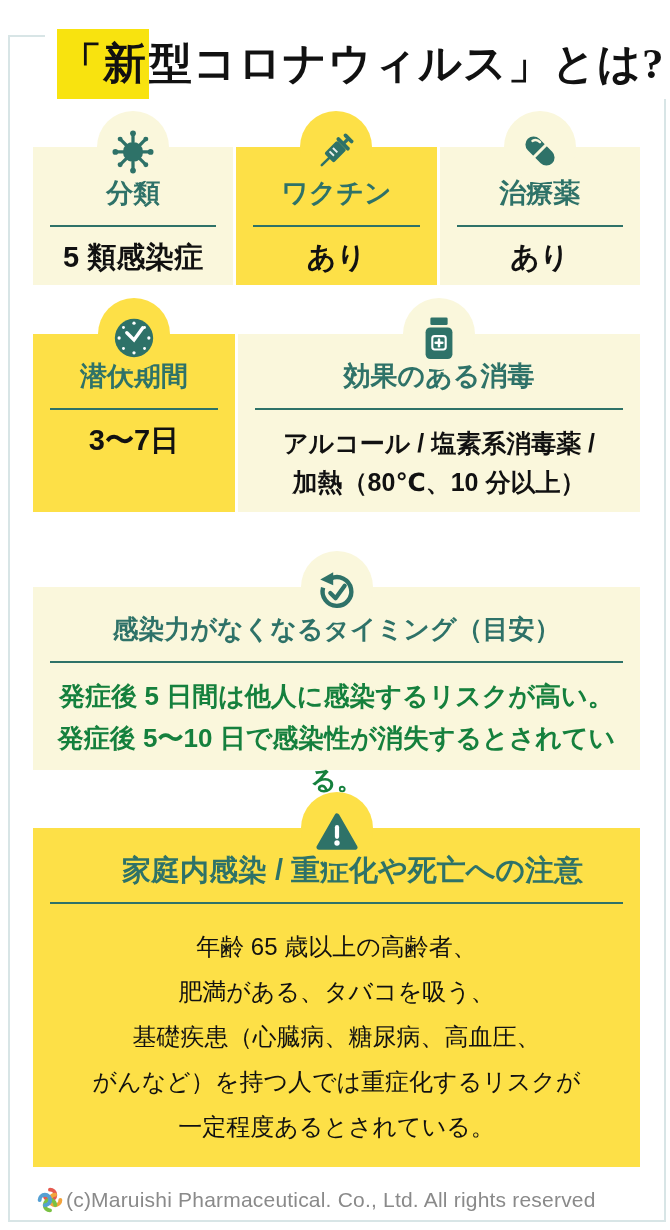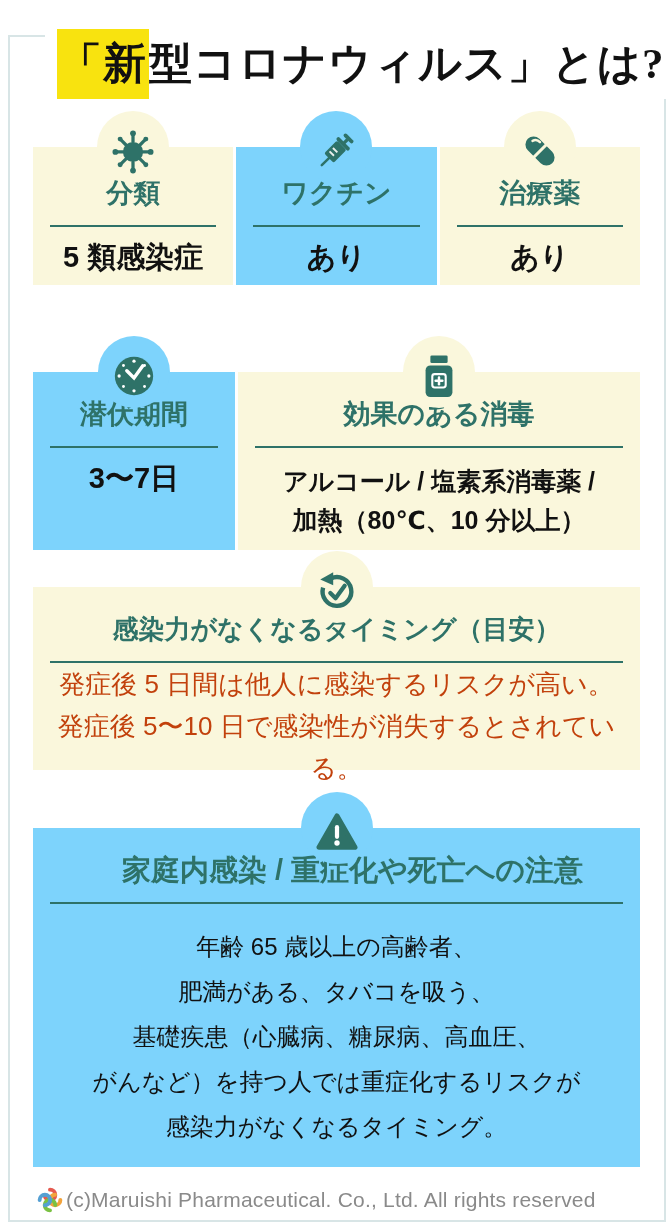--- a/index.html
+++ b/index.html
@@ -14,41 +14,41 @@
   }
   .title{
     position:absolute;left:45px;top:0;height:70px;line-height:70px;
     background:#ffffff;padding:0 12px;z-index:3;white-space:nowrap;
     font-family:"Liberation Serif","DejaVu Serif",serif;
     font-size:43px;font-weight:bold;color:#111;letter-spacing:1px;
   }
   .hl{background:#f8e30f;display:inline-block;line-height:70px;padding:0 2px;}
   .card{position:relative;text-align:center;box-sizing:border-box;}
   .cream{background:#faf7dc;}
-  .mint{background:#7dd3fc;}
+  .mint{background:#fde047;}
   .badge{
     position:absolute;top:-36px;left:50%;margin-left:-36px;width:72px;height:72px;
     border-radius:50%;display:flex;align-items:center;justify-content:center;
   }
   .badge svg{display:block;margin-top:8px;}
   .icon{color:#2e7268;}
   .card-label{font-size:27px;font-weight:bold;color:#2e7268;line-height:36px;}
   .divider{height:2px;background:#2e7268;margin:14px 17px 0 17px;}
   .card-value{font-size:29px;font-weight:bold;color:#111;margin-top:10px;line-height:40px;}
   .row{position:absolute;left:33px;width:607px;display:flex;gap:3px;}
   .row1{top:147px;height:138px;}
   .row1 .card{flex:1;padding-top:28px;}
-  .row2{top:372px;height:178px;}
+  .row2{top:334px;height:178px;}
   .card-incubation{width:202px;flex:none;padding-top:24px;}
   .card-disinfect{flex:1;padding-top:24px;}
   .value-lines{font-size:25px;font-weight:bold;color:#111;margin-top:14px;line-height:39px;}
   .wide{position:absolute;left:33px;width:607px;padding-top:24px;}
   .sec-timing{top:587px;height:183px;}
   .sec-timing .card-label{font-size:26px;}
-  .sec-timing .body{font-size:26px;font-weight:normal;color:#c2410c;margin-top:0;line-height:42px;}
+  .sec-timing .body{font-size:26px;font-weight:bold;color:#15803d;margin-top:12px;line-height:42px;}
   .sec-caution{top:828px;height:339px;}
   .sec-caution .card-label{font-size:29px;margin-left:32px;}
   .sec-caution .body{font-size:24px;font-weight:normal;color:#111;margin-top:20px;line-height:45px;}
   .body span{display:block;}
   .footer{
     position:absolute;left:34px;top:1178px;height:44px;z-index:3;
     display:flex;align-items:center;gap:0;
   }
   .copyright{font-size:21px;color:#8a8a8a;letter-spacing:0.2px;}
 </style>
@@ -196,21 +196,21 @@
       <circle cx="24" cy="35.5" r="2.8" fill="#ffffff"></circle>
     </svg>
   </div>
   <div class="card-label">家庭内感染 / 重症化や死亡への注意</div>
   <div class="divider"></div>
   <div class="body">
     <span>年齢 65 歳以上の高齢者、</span>
     <span>肥満がある、タバコを吸う、</span>
     <span>基礎疾患（心臓病、糖尿病、高血圧、</span>
     <span>がんなど）を持つ人では重症化するリスクが</span>
-    <span>感染力がなくなるタイミング。</span>
+    <span>一定程度あるとされている。</span>
   </div>
 </div>
 
 <div class="footer">
   <svg width="32" height="34" viewBox="0 0 34 34">
     <g fill="none" stroke-width="4.2" stroke-linecap="round">
       <g transform="rotate(0 17 17)">
           <path d="M 17 6 a 5.6 5.6 0 1 1 -5.6 5.6" stroke="#e55a50"></path>
         </g>
       <g transform="rotate(90 17 17)">

